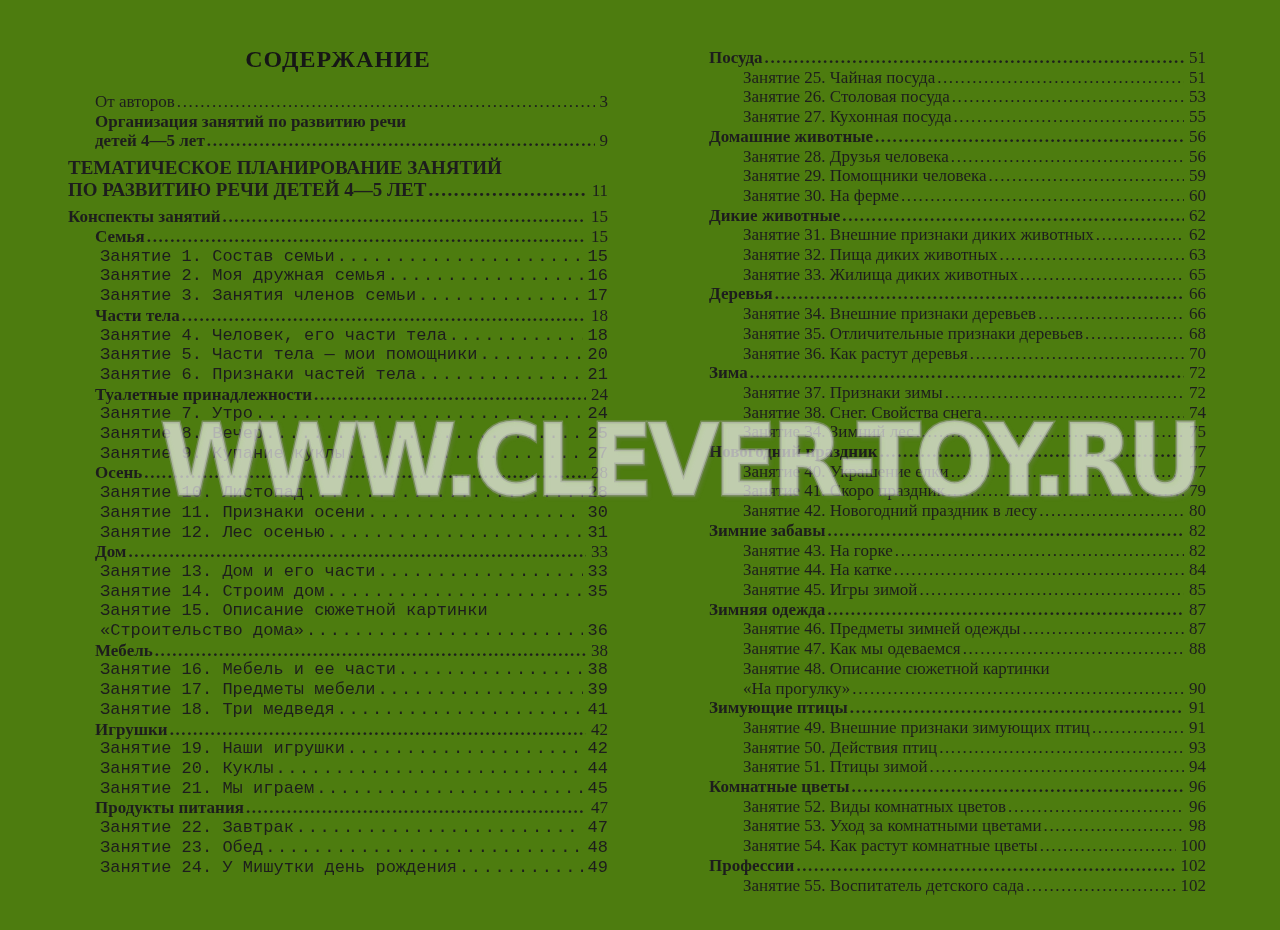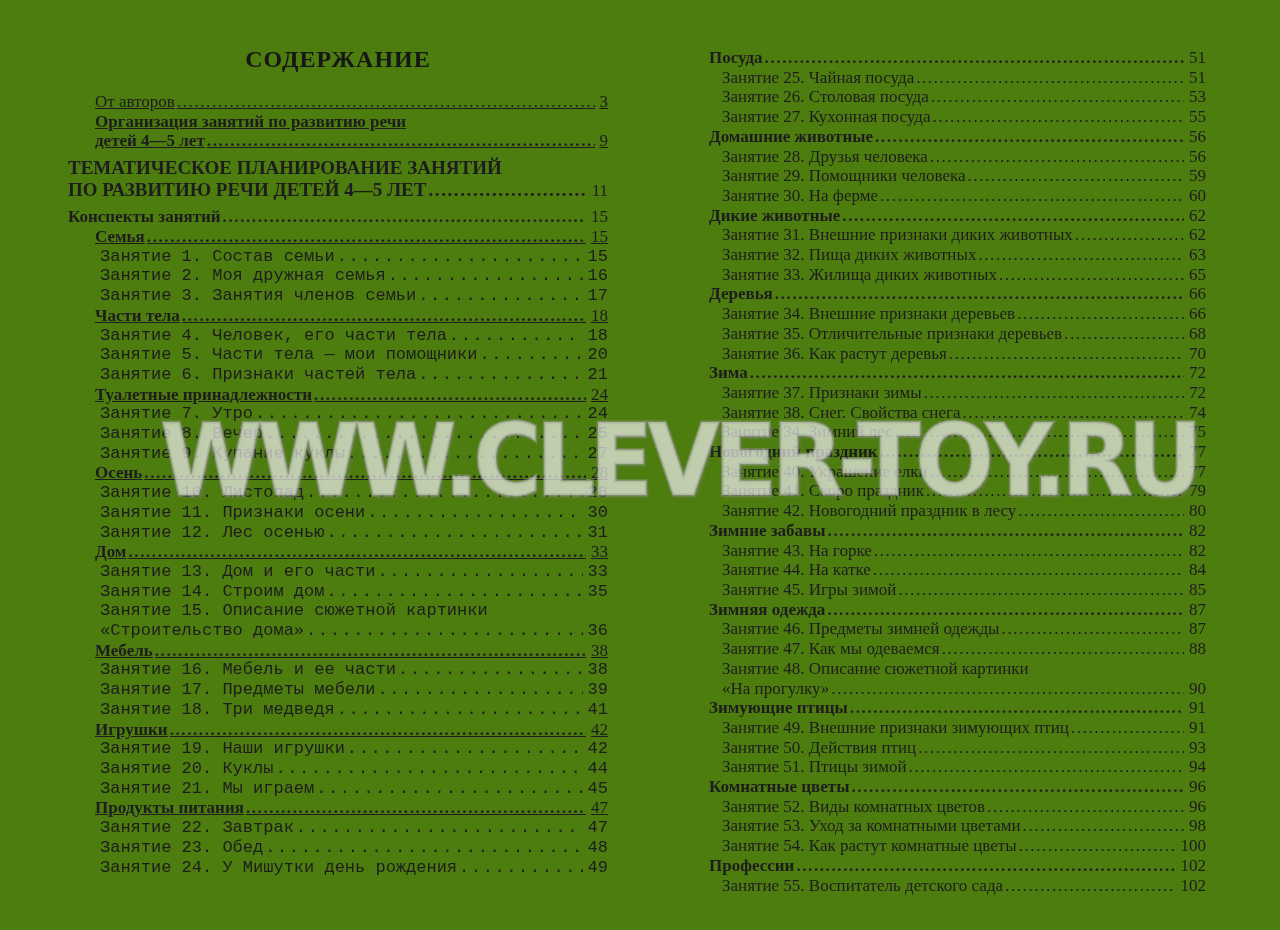--- a/index.html
+++ b/index.html
@@ -31,23 +31,23 @@
   .row {
     display: flex;
     align-items: baseline;
     font-size: 17px;
     line-height: 19.7px;
     color: #1d1d1d;
   }
   .b   { font-weight: bold; }
   .big { font-size: 19px; line-height: 21.6px; }
   .gap { margin-top: 6px; font-family: Liberation Serif, serif; }
-  #col-left  .i1 { margin-left: 27px; text-decoration: underline; }
+  #col-left  .i1 { margin-left: 27px; }
   #col-left  .i2 { margin-left: 32px; font-family: Liberation Mono, monospace; }
-  #col-right .i1 { margin-left: 13px; align-items: flex-end; }
+  #col-right .i1 { margin-left: 34px; align-items: flex-end; }
 
   .txt  { white-space: nowrap; }
   .dots {
     flex: 1 1 auto;
     min-width: 0;
     overflow: hidden;
     white-space: nowrap;
   }
   .dots::after {
     content: "..................................................................................................................................................................................";

